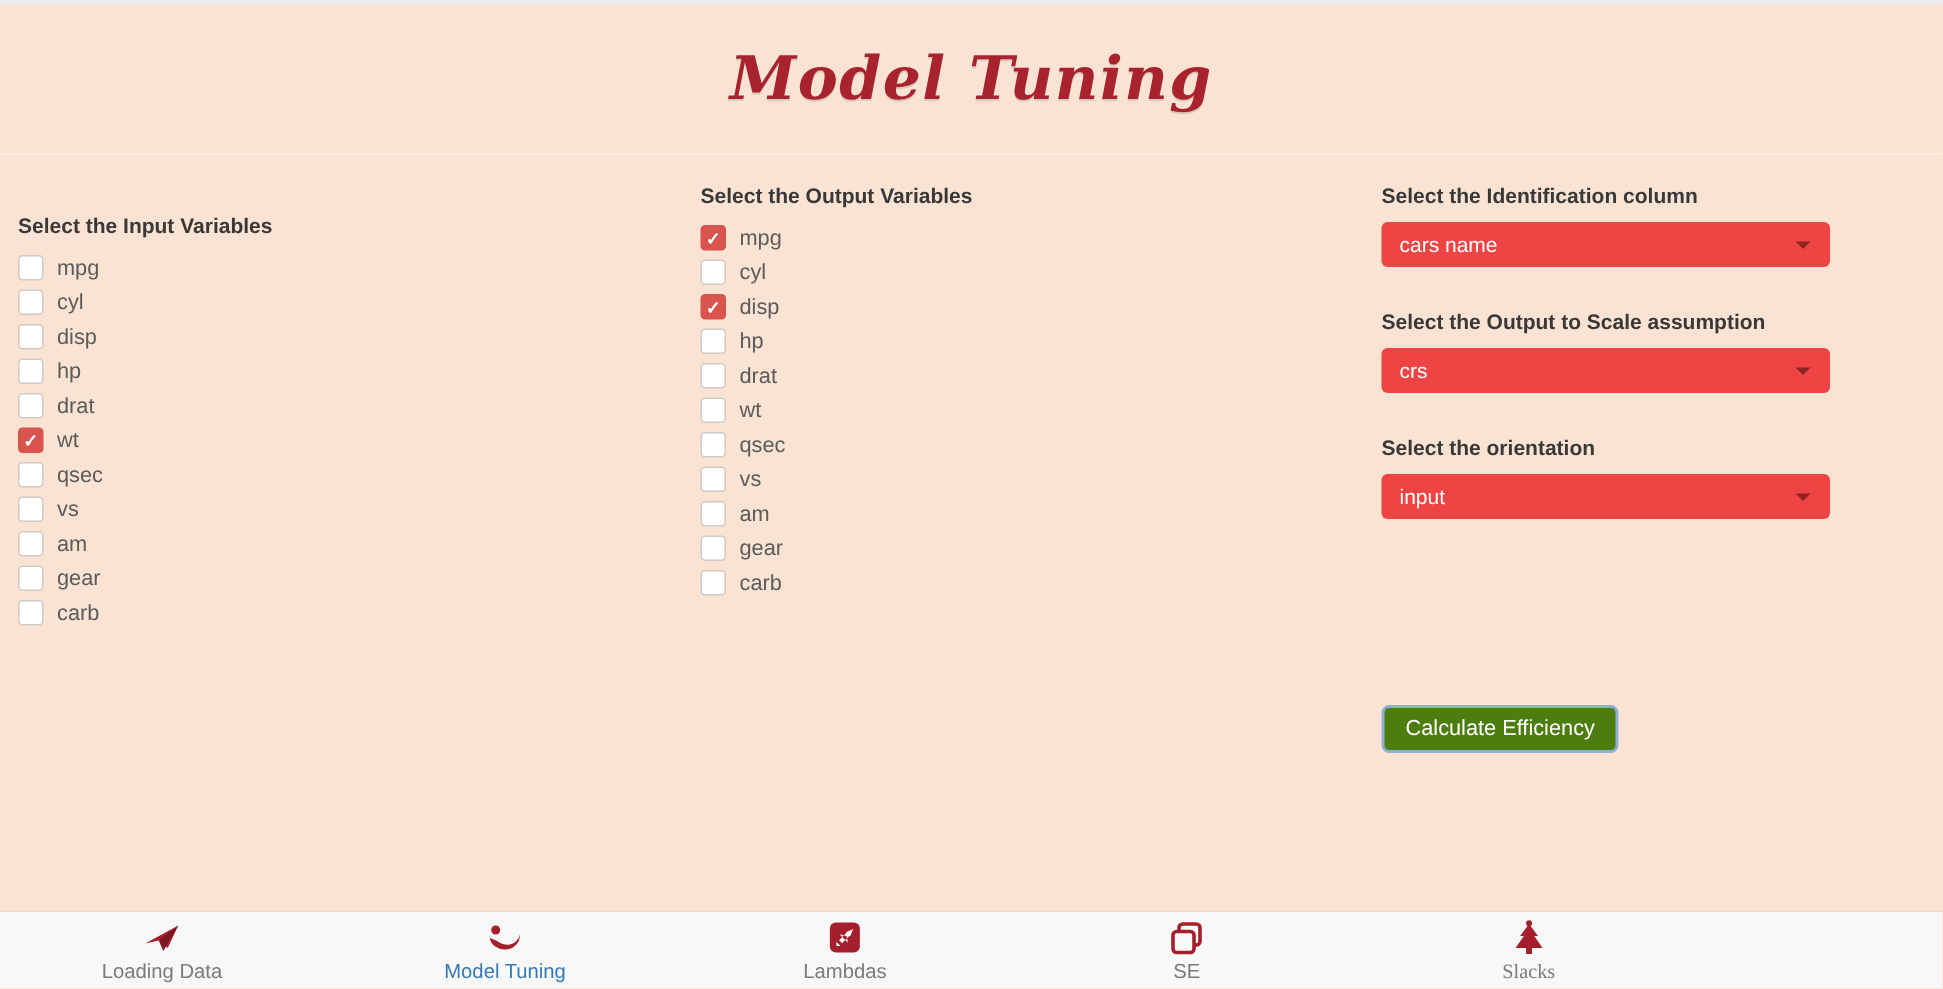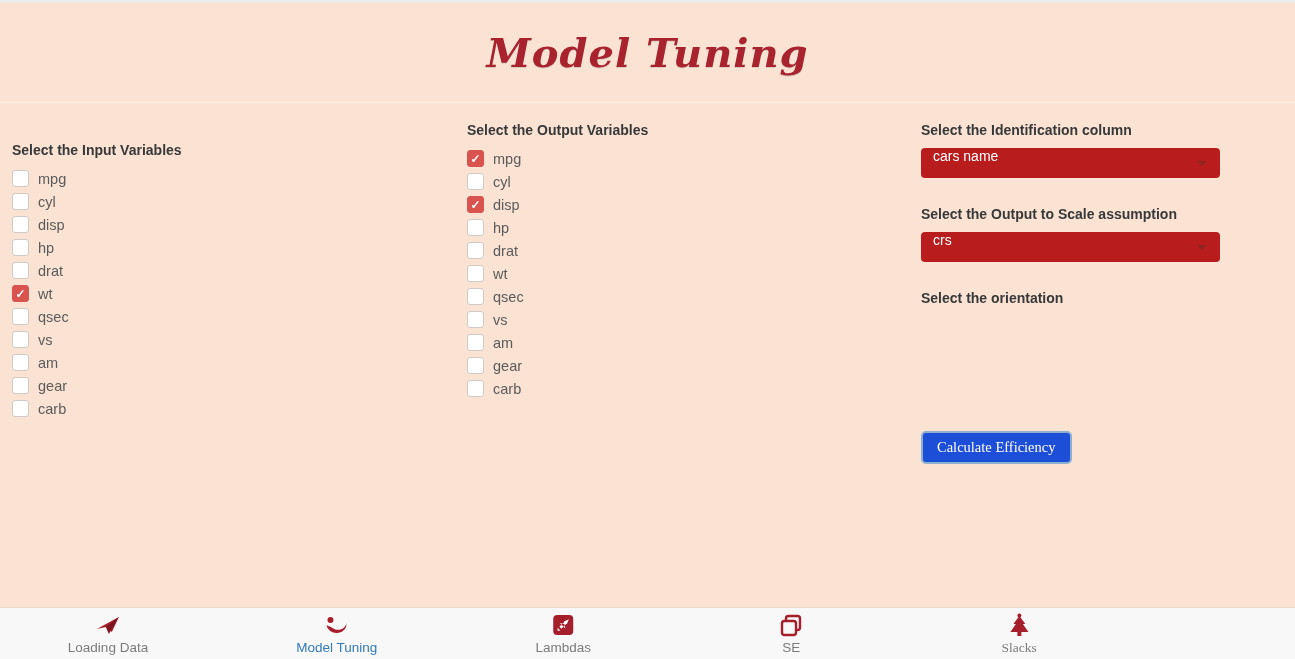--- a/index.html
+++ b/index.html
@@ -45,35 +45,35 @@
   }
   .cb.checked {
     background:#d9534f; border-color:#d9534f; color:#ffffff; font-weight:bold;
   }
   .cb-label { margin-left:9px; font-size:14.5px; color:#5b5b5b; }
 
   
   .control-group { margin-bottom:27px; }
   .control-group .section-label { margin-bottom:9px; }
   .redselect {
-    width:299px; height:30px; background:#b91c1c; border-radius:4px;
-    display:flex; padding:0 12px;
+    width:299px; height:30px; background:#ef4444; border-radius:4px;
+    display:flex; align-items:center; padding:0 12px;
     color:#ffffff; font-size:14px; cursor:pointer; position:relative;
   }
   .caret {
     position:absolute; right:13px; top:13px;
     width:0; height:0;
     border-left:5px solid transparent; border-right:5px solid transparent;
     border-top:5px solid #8f2420;
   }
   .calc-btn {
     margin-top:97px;
-    background:#1d4ed8; color:#ffffff;
+    background:#4d7c0f; color:#ffffff;
     border:2px solid #8cb0d2; border-radius:5px;
-    font-size:14.5px; font-family:Liberation Serif, serif;
+    font-size:14.5px; font-family:Liberation Sans, sans-serif;
     padding:6px 14px; cursor:pointer;
   }
   
   .navbar {
     position:absolute; left:0; bottom:0; width:1295px; height:52px;
     background:#f8f8f8; border-top:1px solid #ecd9ca;
   }
   .nav-item {
     position:absolute; top:4px; transform:translateX(-50%);
     display:flex; flex-direction:column; align-items:center;
@@ -206,20 +206,24 @@
   </div>
   <div class="control-group">
     <div class="section-label">Select the Output to Scale assumption</div>
     <div class="redselect">
       <span>crs</span>
       <span class="caret"></span>
     </div>
   </div>
   <div class="control-group">
     <div class="section-label">Select the orientation</div>
+    <div class="redselect">
+      <span>input</span>
+      <span class="caret"></span>
+    </div>
   </div>
   <button class="calc-btn">Calculate Efficiency</button>
 </div>
 
 <div class="navbar" id="navbar">
     <a class="nav-item">
       <svg class="nav-icon" viewBox="0 0 26 26">
         <path d="M2 17 L24 5 L17 20 L11 15 Z" fill="#a51e2c"></path>
         <path d="M11 15 L24 5 L14 22 Z" fill="#7d1620"></path>
       </svg>

